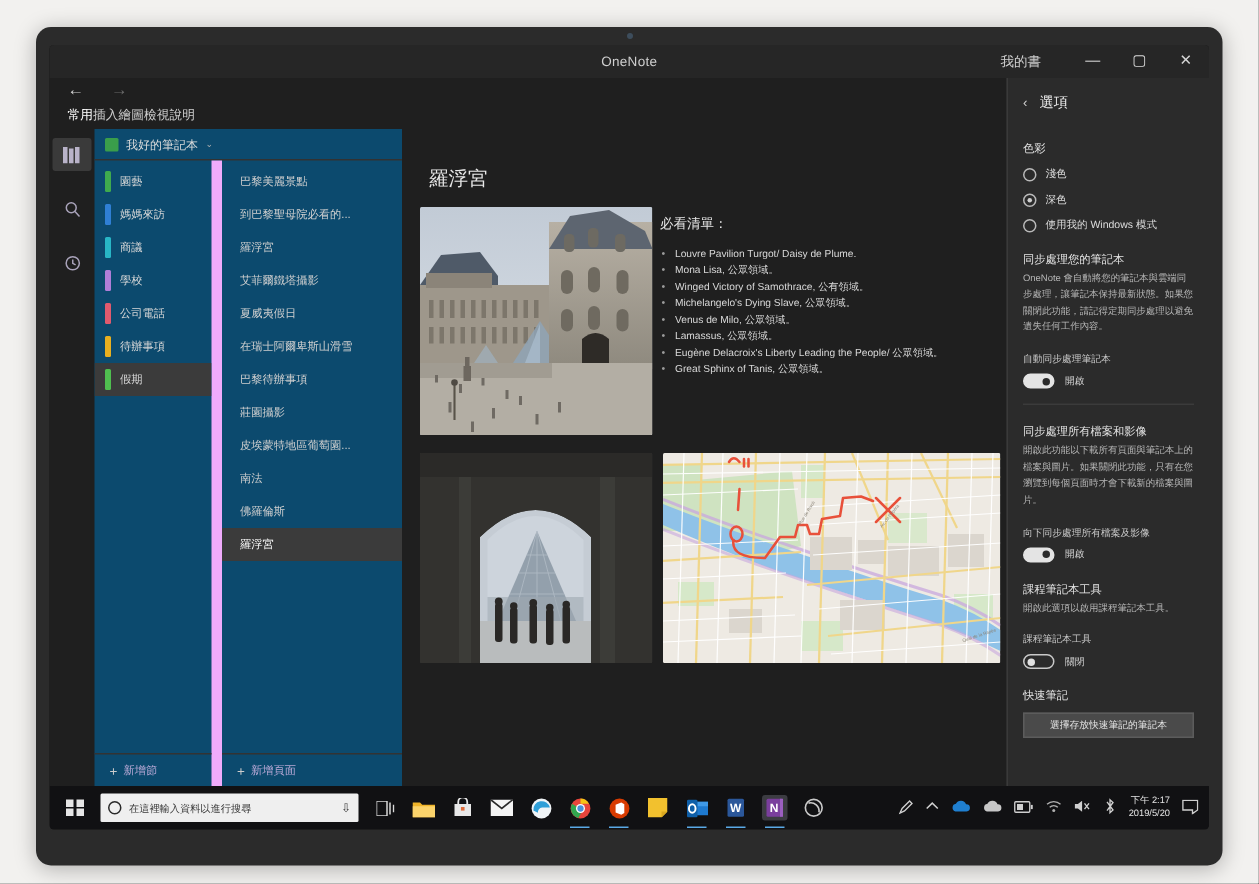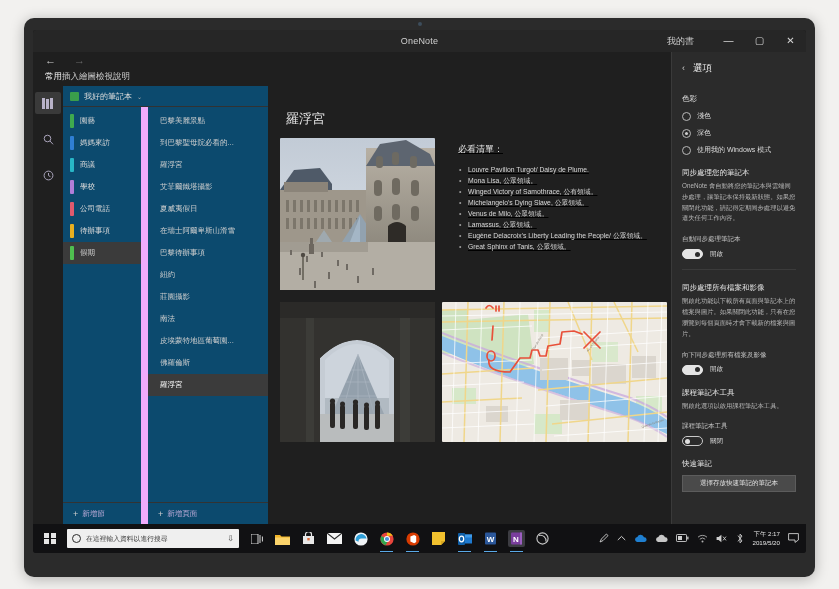--- a/index.html
+++ b/index.html
@@ -126,21 +126,21 @@
     position: absolute; left: 18px; top: 24px;
     font-size: 13px; color: #e8e8e8;
   }
   .content { position: absolute; left: 12px; top: 52px; right: 0; bottom: 0; }
 
   .shot { position: absolute; border-radius: 1px; overflow: hidden; }
   #photo1 { left: 0; top: 0; width: 155px; height: 152px; }
   #photo2 { left: 0; top: 164px; width: 155px; height: 140px; }
   #photo3 { left: 162px; top: 164px; width: 225px; height: 140px; }
 
-  .list-block { position: absolute; left: 178px; top: 5px; width: 260px; text-decoration: underline; }
+  .list-block { position: absolute; left: 160px; top: 5px; width: 260px; }
   .list-head { font-size: 9px; color: #e6e6e6; margin-bottom: 8px; }
   .bullets { list-style: none; }
   .bullets li {
     font-size: 6.8px; color: #d9d9d9; line-height: 1.62;
     padding-left: 10px; position: relative; white-space: nowrap;
   }
   .bullets li::before {
     content: "•"; position: absolute; left: 1px; top: -0.5px;
     color: #9a9a9a; font-size: 7px;
   }
@@ -325,24 +325,23 @@
             </div>
             <div class="pagecol">
               <div class="list" id="pages">
                   <div class="page-item">巴黎美麗景點</div>
                   <div class="page-item">到巴黎聖母院必看的...</div>
                   <div class="page-item">羅浮宮</div>
                   <div class="page-item">艾菲爾鐵塔攝影</div>
                   <div class="page-item">夏威夷假日</div>
                   <div class="page-item">在瑞士阿爾卑斯山滑雪</div>
                   <div class="page-item">巴黎待辦事項</div>
-                  <div class="page-item">紐約</div>
                   <div class="page-item">莊園攝影</div>
+                  <div class="page-item">皮埃蒙特地區葡萄園...</div>
                   <div class="page-item">南法</div>
-                  <div class="page-item">皮埃蒙特地區葡萄園...</div>
                   <div class="page-item">佛羅倫斯</div>
                   <div class="page-item selected">羅浮宮</div>
                 </div>
               <div class="addbar">
                 <div class="addbtn">
                   <span class="plus">+</span>
                   <span>新增頁面</span>
                 </div>
               </div>
             </div>

